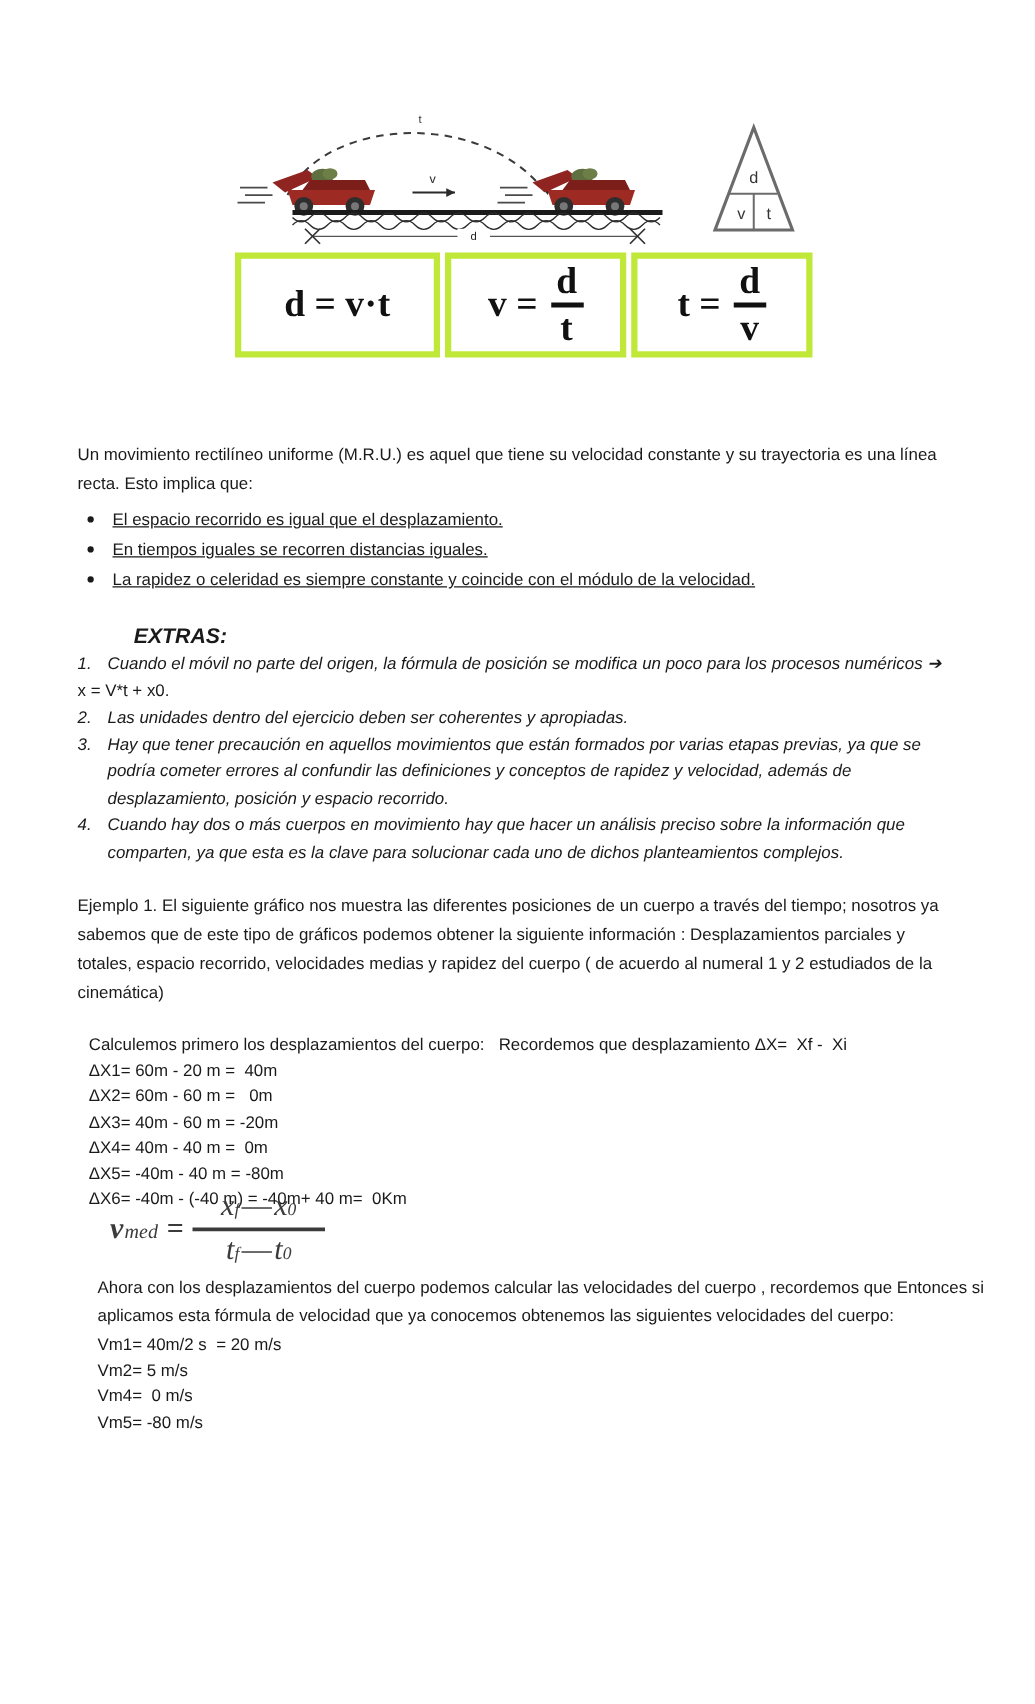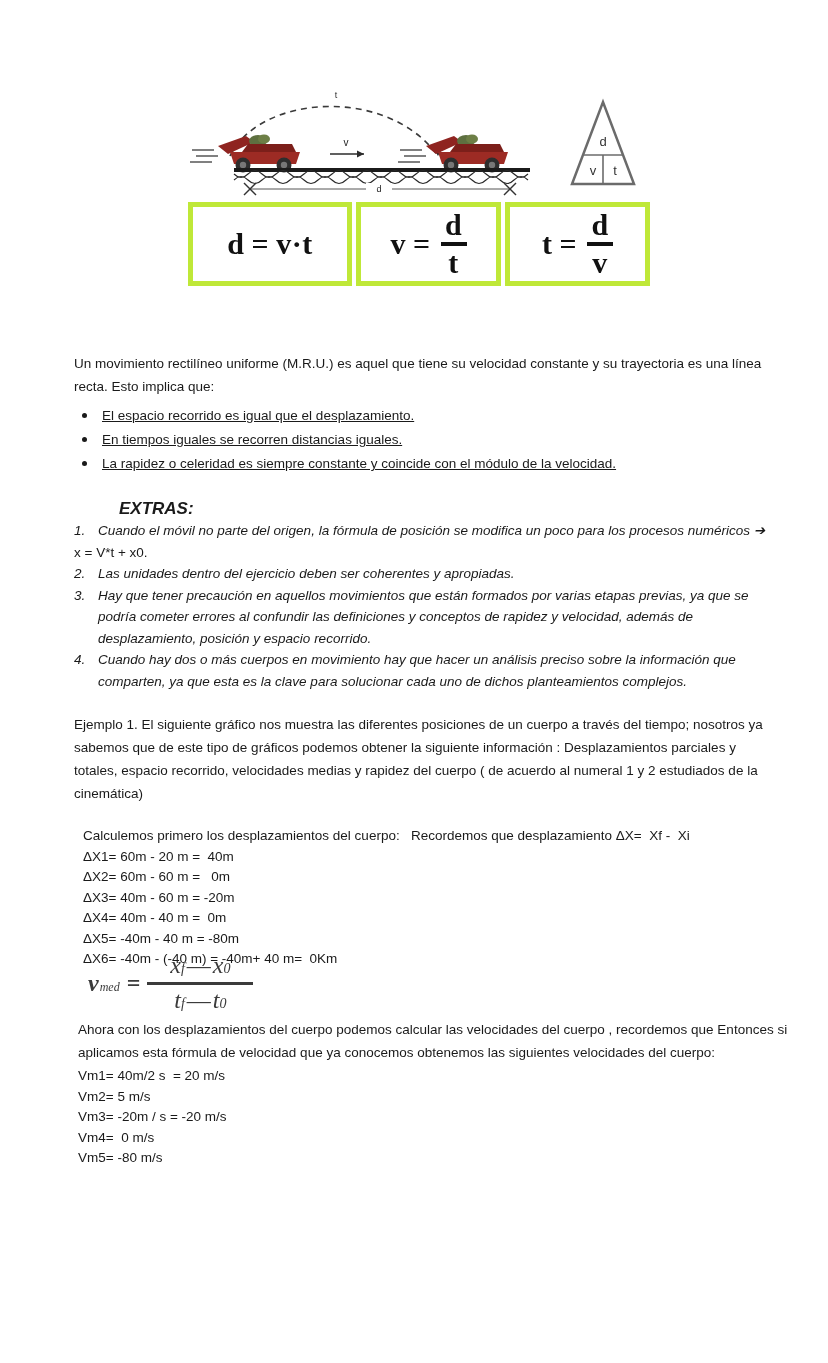--- a/index.html
+++ b/index.html
@@ -81,21 +81,21 @@
     width: 100%;
     min-width: 26px;
     height: 4px;
     background: #111;
   }
   .frac .den { padding: 2px 3px 0 3px; }
 
   
   .body-text {
     position: absolute;
-    left: 74px;
+    left: 62px;
     top: 352px;
     width: 700px;
   }
   .para {
     font-size: 13.5px;
     line-height: 23px;
     color: #1a1a1a;
     margin: 0;
   }
 
@@ -179,21 +179,21 @@
     color: #3b3b3b;
     font-size: 24px;
   }
   .vmed-lhs {
     font-style: italic;
     display: inline-flex;
     align-items: baseline;
     font-weight: bold;
   }
   .vmed-lhs .sub {
-    font-size: 12px;
+    font-size: 16px;
     font-style: italic;
     font-weight: normal;
     margin-left: 1px;
   }
   .vmed-eq { margin: 0 7px; font-weight: bold; }
   .vfrac {
     display: inline-flex;
     flex-direction: column;
     align-items: center;
     line-height: 1.15;
@@ -407,19 +407,18 @@
         </span>
       </span>
     </div>
   </div>
 
   <div class="after-formula">
     <p class="para">Ahora con los desplazamientos del cuerpo podemos calcular las velocidades del cuerpo , recordemos que Entonces si aplicamos esta fórmula de velocidad que ya conocemos obtenemos las siguientes velocidades del cuerpo:</p>
     <div class="vm-block">
       <div class="calc-line">Vm1= 40m/2 s  = 20 m/s</div>
       <div class="calc-line">Vm2= 5 m/s</div>
-      <div class="calc-line">Vm3= -20m / s = -20 m/s</div>
       <div class="calc-line">Vm4=  0 m/s</div>
       <div class="calc-line">Vm5= -80 m/s</div>
     </div>
   </div>
 
 </div>
 
 </body></html>

